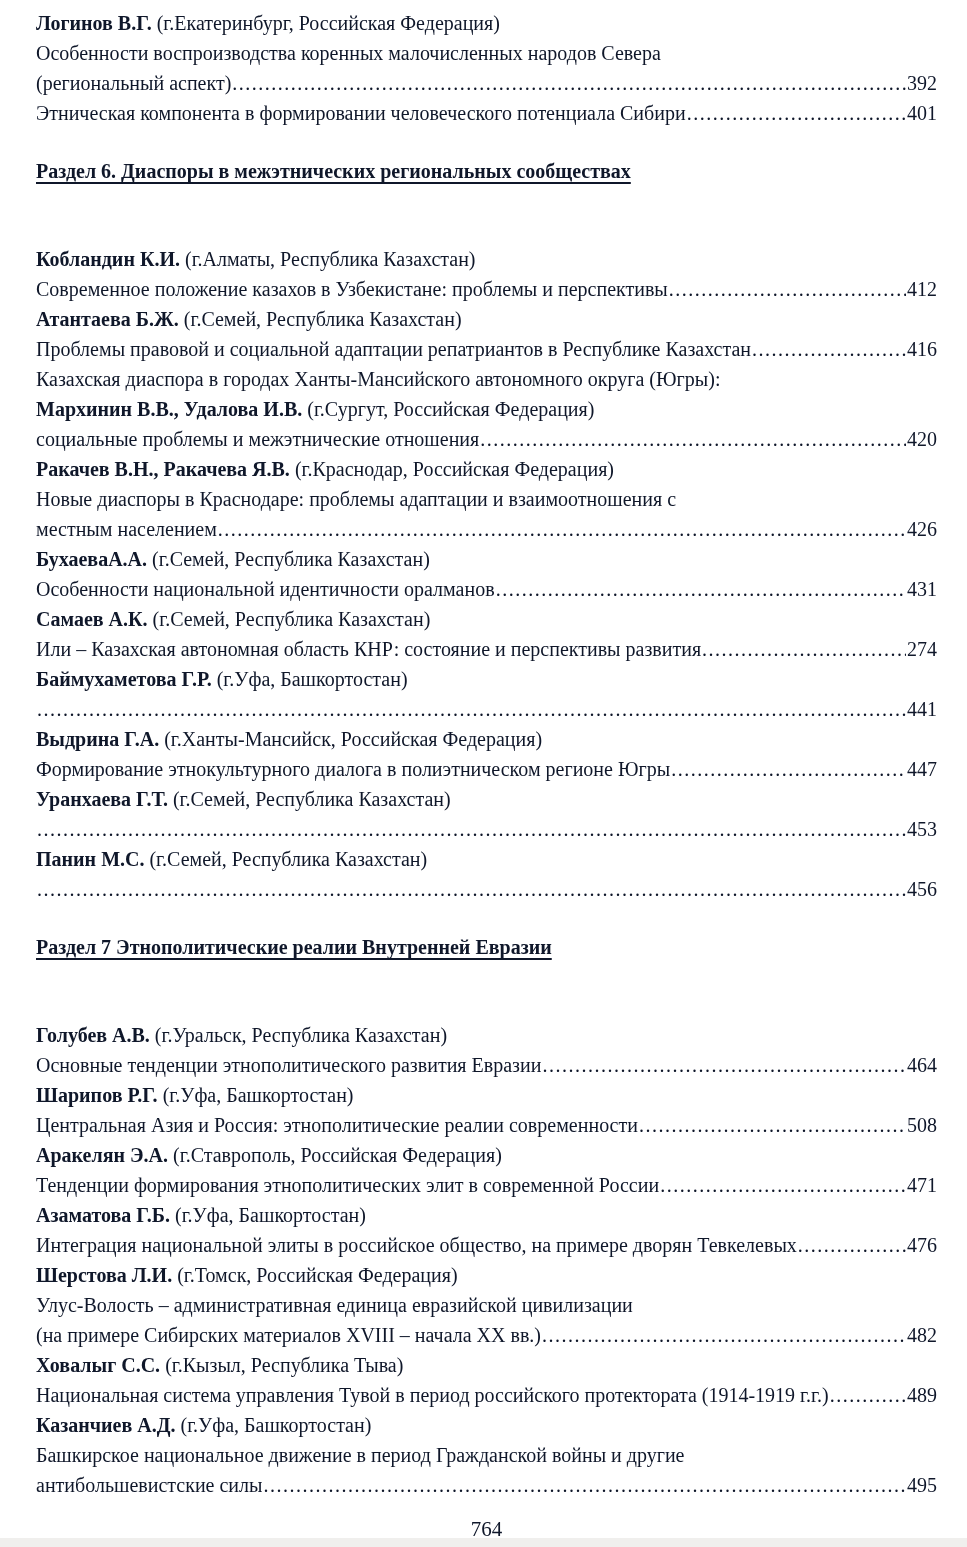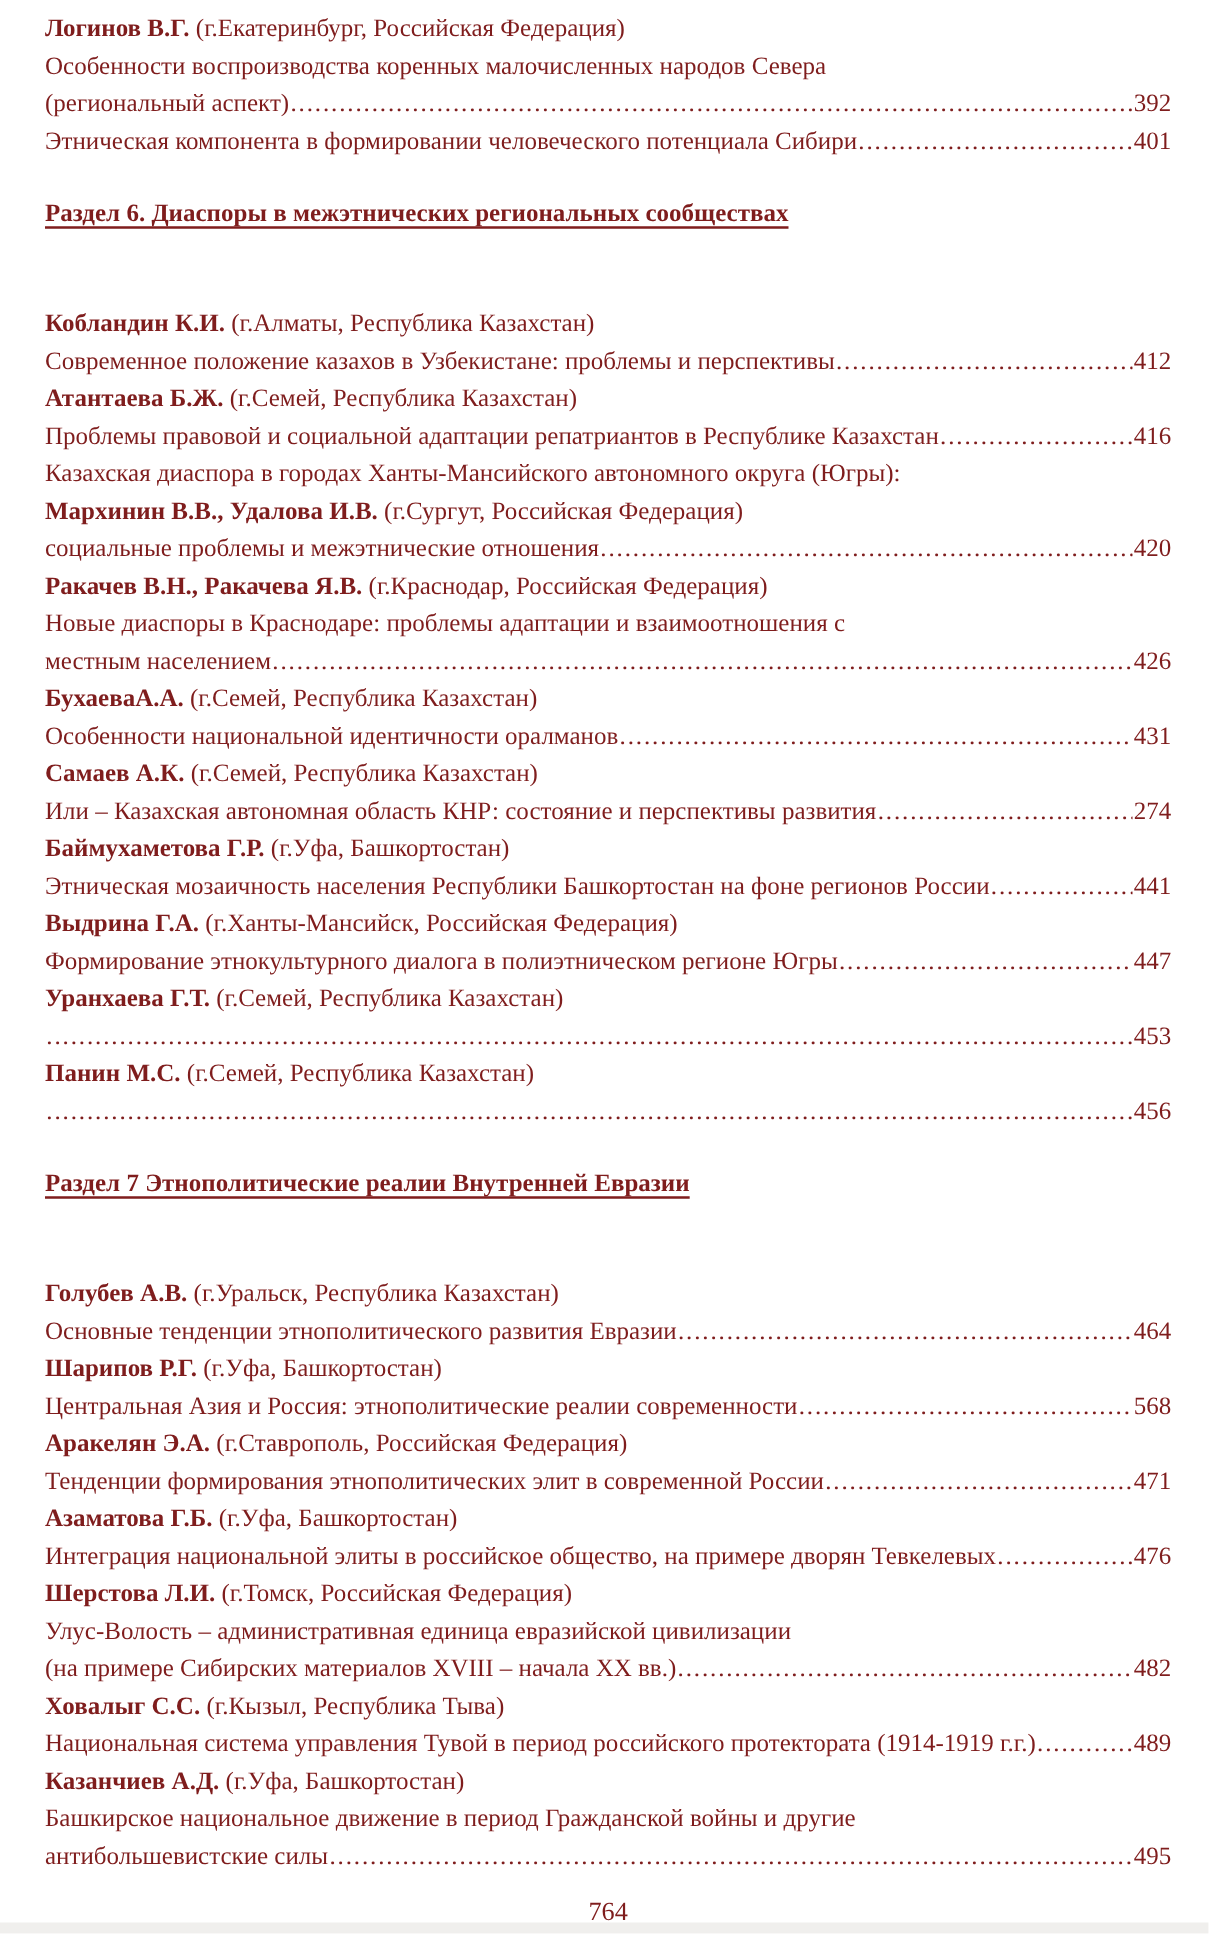--- a/index.html
+++ b/index.html
@@ -9,21 +9,21 @@
   }
   .page {
     position: relative;
     width: 967px;
     height: 1547px;
     box-sizing: border-box;
     background: #ffffff;
     font-family: "Liberation Serif", "DejaVu Serif", serif;
     font-size: 20px;
     line-height: 30px;
-    color: #7f1d1d;
+    color: #0f172a;
     padding: 8px 30px 0 36px;
     overflow: hidden;
   }
   .toc-section { margin: 0; }
   .section-heading {
     font-weight: bold;
     margin-top: 28px;
     margin-bottom: 58px; 
     height: 30px;
   }
@@ -135,21 +135,20 @@
           <div class="line author-line"><span class="authors">Самаев А.К.</span> <span class="affiliation">(г.Семей, Республика Казахстан)</span></div>
           <div class="line title-line dotline">
             <span class="title-text">Или – Казахская автономная область КНР: состояние и перспективы развития</span>
             <span class="leader">....................................................................................................................................................................................................................................................................................................................................................................................................................................</span>
             <span class="page-num">274</span>
           </div>
         </div>
         <div class="toc-entry">
           <div class="line author-line"><span class="authors">Баймухаметова Г.Р.</span> <span class="affiliation">(г.Уфа, Башкортостан)</span></div>
           <div class="line title-line dotline">
-            <span class="title-text">Этническая мозаичность населения Республики Башкортостан на фоне регионов России</span>
             <span class="leader">....................................................................................................................................................................................................................................................................................................................................................................................................................................</span>
             <span class="page-num">441</span>
           </div>
         </div>
         <div class="toc-entry">
           <div class="line author-line"><span class="authors">Выдрина Г.А.</span> <span class="affiliation">(г.Ханты-Мансийск, Российская Федерация)</span></div>
           <div class="line title-line dotline">
             <span class="title-text">Формирование этнокультурного диалога в полиэтническом регионе Югры</span>
             <span class="leader">....................................................................................................................................................................................................................................................................................................................................................................................................................................</span>
             <span class="page-num">447</span>
@@ -178,21 +177,21 @@
             <span class="title-text">Основные тенденции этнополитического развития Евразии</span>
             <span class="leader">....................................................................................................................................................................................................................................................................................................................................................................................................................................</span>
             <span class="page-num">464</span>
           </div>
         </div>
         <div class="toc-entry">
           <div class="line author-line"><span class="authors">Шарипов Р.Г.</span> <span class="affiliation">(г.Уфа, Башкортостан)</span></div>
           <div class="line title-line dotline">
             <span class="title-text">Центральная Азия и Россия: этнополитические реалии современности</span>
             <span class="leader">....................................................................................................................................................................................................................................................................................................................................................................................................................................</span>
-            <span class="page-num">568</span>
+            <span class="page-num">508</span>
           </div>
         </div>
         <div class="toc-entry">
           <div class="line author-line"><span class="authors">Аракелян Э.А.</span> <span class="affiliation">(г.Ставрополь, Российская Федерация)</span></div>
           <div class="line title-line dotline">
             <span class="title-text">Тенденции формирования этнополитических элит в современной России</span>
             <span class="leader">....................................................................................................................................................................................................................................................................................................................................................................................................................................</span>
             <span class="page-num">471</span>
           </div>
         </div>

